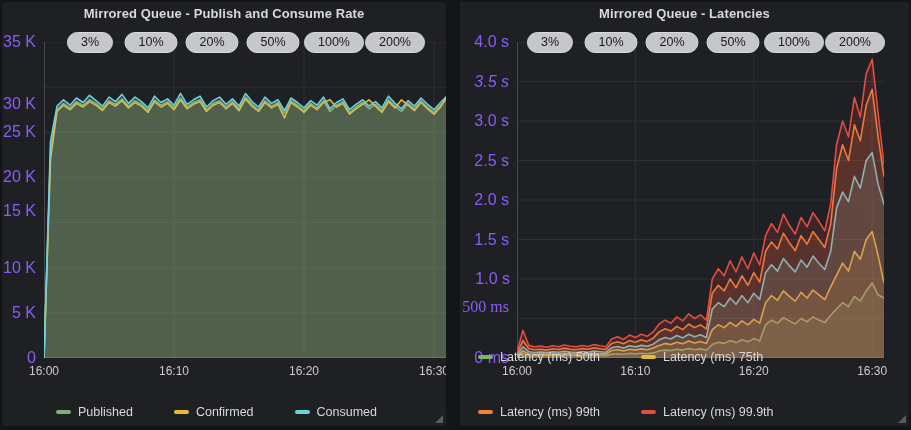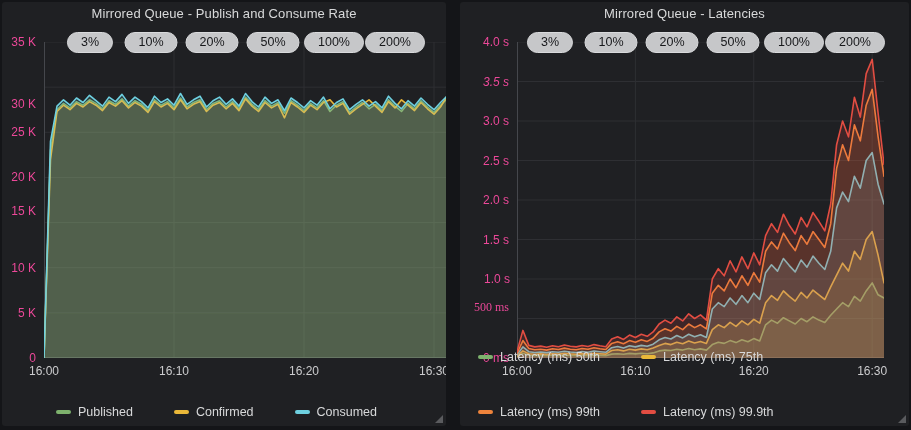--- a/index.html
+++ b/index.html
@@ -1,29 +1,29 @@
 <!DOCTYPE html>
 <html><head>
 <meta charset="utf-8">
 <style>
   html,body{margin:0;padding:0;background:#141518;}
   body{width:911px;height:430px;position:relative;overflow:hidden;
        font-family:"Liberation Sans",sans-serif;-webkit-font-smoothing:antialiased;}
   .dashboard{position:absolute;inset:0;}
   .panel{position:absolute;background:#1f2023;border-radius:3px;overflow:hidden;}
   .panel-title{position:absolute;left:0;right:0;top:4px;margin:0;text-align:center;
-       font-size:13px;font-weight:normal;color:#d8d9da;letter-spacing:.1px;cursor:pointer;}
+       font-size:13px;font-weight:bold;color:#d8d9da;letter-spacing:.1px;cursor:pointer;}
   .chart{position:absolute;}
   .badge-row{position:absolute;inset:0;pointer-events:none;}
   .badge{position:absolute;transform:translateX(-50%);height:17px;line-height:17px;
        padding:1px 13px;background:#c6c7c9;border:1px solid #d9dadc;border-radius:12px;
        color:#17181b;font-size:12.5px;font-weight:500;pointer-events:auto;cursor:pointer;
        white-space:nowrap;}
   .x-tick{position:absolute;transform:translateX(-50%);color:#ccccce;font-size:12px;white-space:nowrap;}
-  .y-tick{position:absolute;transform:translateY(-50%);color:#ec4899;font-size:12px;
+  .y-tick{position:absolute;transform:translateY(-50%);color:#8b5cf6;font-size:16px;
        text-align:right;white-space:nowrap;}
   .legend{position:absolute;display:flex;flex-wrap:wrap;align-items:center;
        column-gap:26px;row-gap:7px;gap:41px;}
   .legend-item{display:flex;align-items:center;gap:7px;cursor:pointer;}
   .legend-swatch{width:15px;height:4px;border-radius:2px;flex:0 0 auto;}
   .legend-label{color:#d8d9da;font-size:12.5px;white-space:nowrap;}
   .resize-handle{position:absolute;right:3px;bottom:3px;width:0;height:0;
        border-style:solid;border-width:0 0 8px 8px;
        border-color:transparent transparent #5a5b5e transparent;cursor:nwse-resize;}
 </style>

